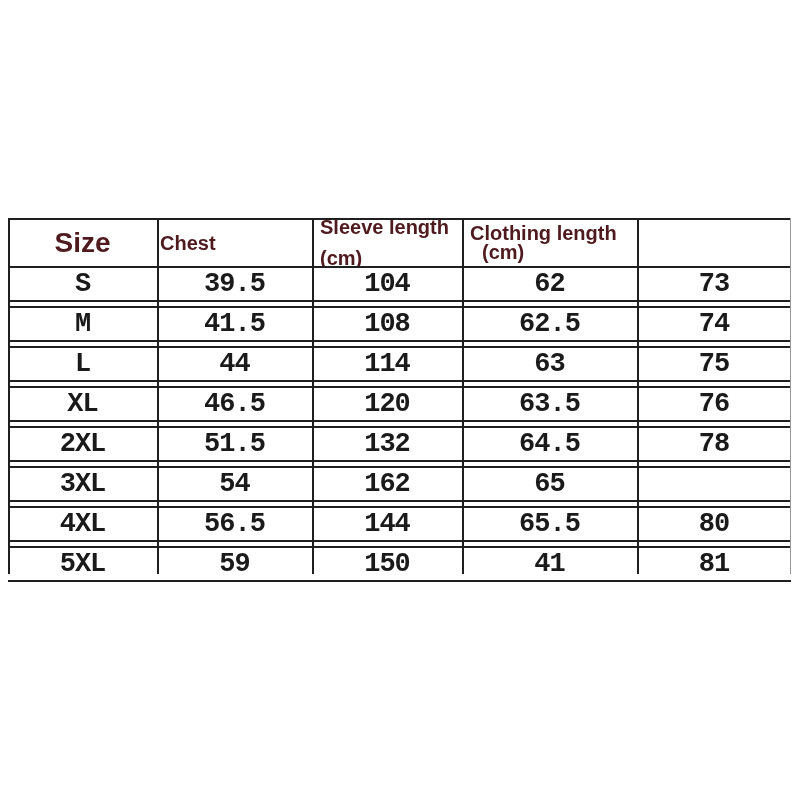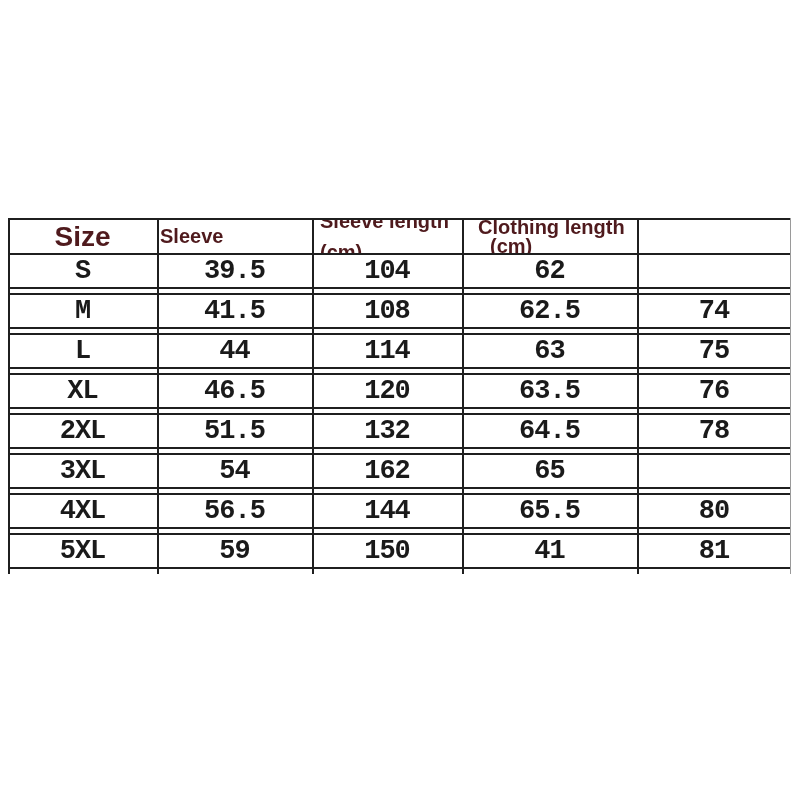--- a/index.html
+++ b/index.html
@@ -24,21 +24,21 @@
     width: 783px;
   }
   .row {
     position: relative;
     display: grid;
     grid-template-columns: 149px 155px 150px 175px 154px;
     box-sizing: border-box;
     background: #ffffff;
   }
   .row.header {
-    height: 35px;
+    height: 48px;
     border-top: 2px solid #1f1f1f;
   }
   .row.data {
     height: 36px;
     border-top: 2px solid #1f1f1f;
     border-bottom: 2px solid #1f1f1f;
   }
   .row.data.gap { margin-top: 4px; }
   .cell {
     display: flex;
@@ -60,21 +60,21 @@
   .hcell.center { align-items: center; text-align: center; }
   .hcell.left   { align-items: flex-start; text-align: left; }
   .hcell-size {
     font-size: 28px;
     line-height: 36px;
     align-items: center;
     justify-content: center;
   }
   .pad-chest    { padding-left: 3px; }
   .pad-sleeve   { padding-left: 8px; gap: 12px; }
-  .pad-clothing { padding-left: 16px; }
+  .pad-clothing { padding-left: 8px; }
   .indent-cm    { padding-left: 12px; }
   
   .dcell {
     font-family: "Liberation Mono", monospace;
     font-weight: 700;
     font-size: 27px;
     color: #1a1a1a;
     letter-spacing: -1px;
   }
   
@@ -102,37 +102,38 @@
 <body>
 
 <div class="stage">
   <div class="size-chart">
 
     <div class="row header">
       <div class="hcell hcell-size">
         <span>Size</span>
       </div>
       <div class="hcell left pad-chest">
-        <span>Sleeve</span>
+        <span>Chest</span>
       </div>
       <div class="hcell left pad-sleeve">
         <span>Sleeve length</span>
         <span>(cm)</span>
       </div>
       <div class="hcell left pad-clothing">
         <span>Clothing length</span>
         <span class="indent-cm">(cm)</span>
       </div>
     </div>
 
     <div class="row data">
       <div class="cell dcell">S</div>
       <div class="cell dcell">39.5</div>
       <div class="cell dcell">104</div>
       <div class="cell dcell">62</div>
+      <div class="cell dcell">73</div>
     </div>
 
     <div class="row data gap">
       <div class="cell dcell">M</div>
       <div class="cell dcell">41.5</div>
       <div class="cell dcell">108</div>
       <div class="cell dcell">62.5</div>
       <div class="cell dcell">74</div>
     </div>
 

